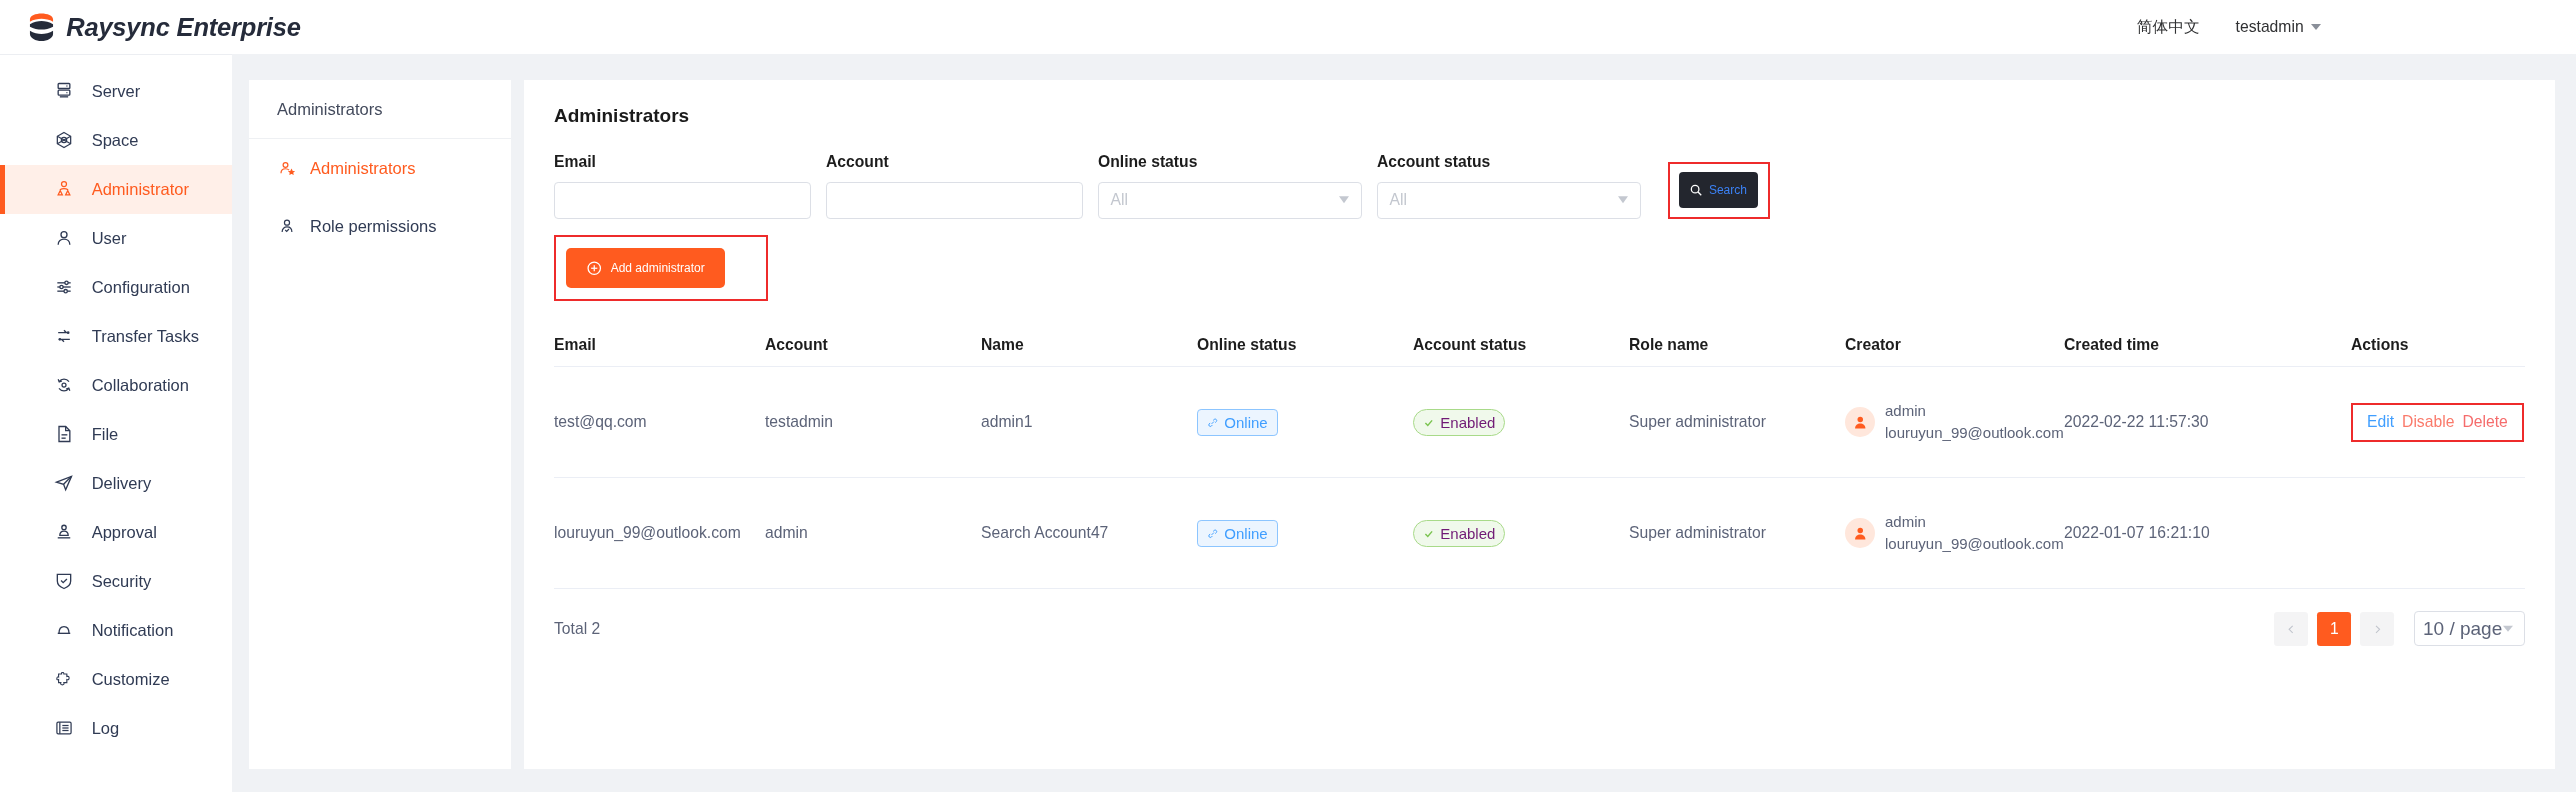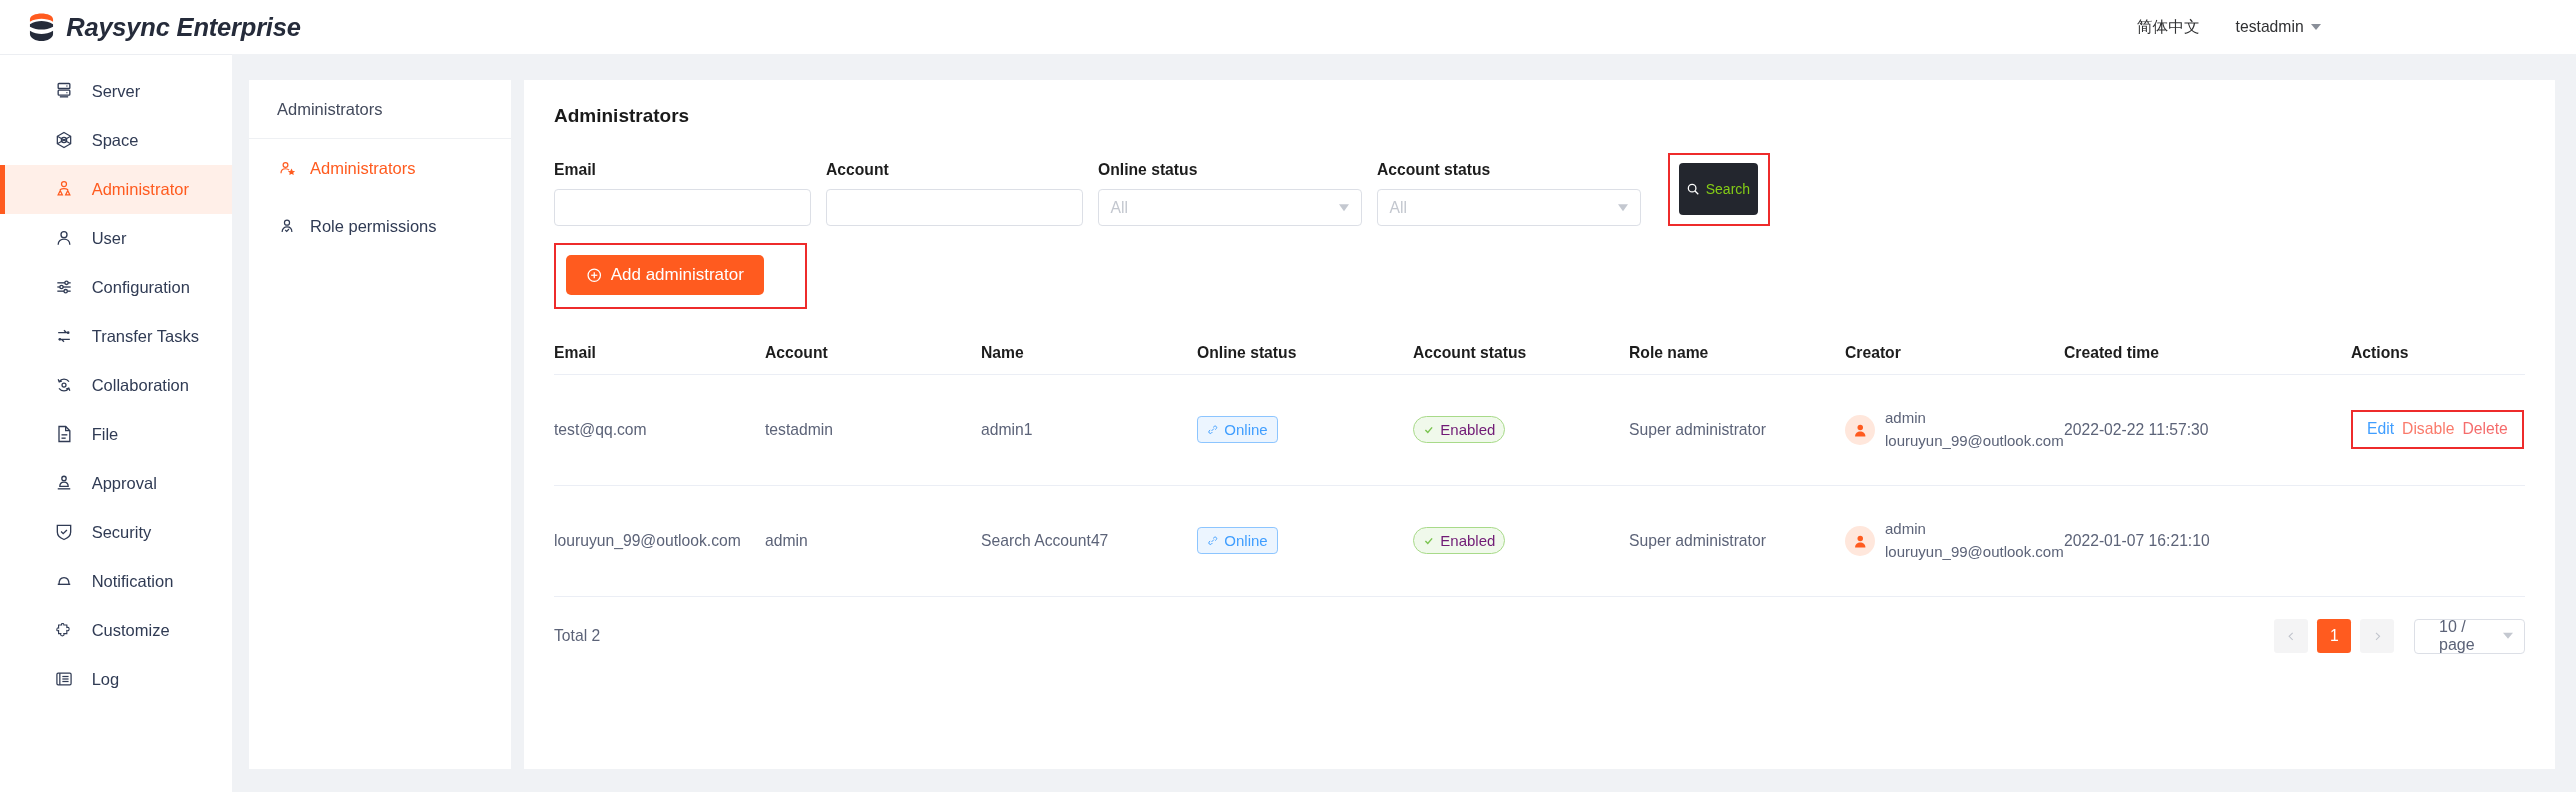--- a/index.html
+++ b/index.html
@@ -151,40 +151,40 @@
     border-right: 5.8px solid transparent;
     border-top: 7.4px solid #c4c8d0;
   }
   .search-wrap {
     position: relative;
     margin-left: 11.5px;
     padding: 8.2px 10.7px 9px 9px;
     border: 2.5px solid #ee2b2b;
   }
   .btn-search {
-    width: 79px; height: 52px;
+    width: 79px; height: 36px;
     background: #23262e;
-    color: #84cc16; border: none; border-radius: 4.1px;
-    font-size: 14px; font-family: "Liberation Sans", sans-serif;
+    color: #3b82f6; border: none; border-radius: 4.1px;
+    font-size: 12px; font-family: "Liberation Sans", sans-serif;
     display: flex; align-items: center; justify-content: center;
     gap: 5.8px; cursor: pointer;
   }
 
   
   .add-wrap {
     display: inline-block;
     margin-top: 16.5px;
     padding: 10.7px 41px 11.5px 10px;
     border: 2.5px solid #ee2b2b;
   }
   .btn-add {
     height: 40px;
     background: #ff5b1f;
     color: #ffffff; border: none; border-radius: 5px;
-    font-size: 17px; font-family: "Liberation Sans", sans-serif;
+    font-size: 12px; font-family: "Liberation Sans", sans-serif;
     padding: 0 20px;
     display: flex; align-items: center; gap: 8.2px;
     cursor: pointer;
   }
 
   
   .table { width: 100%; margin-top: 23px; }
   .thead {
     display: flex; align-items: center;
     height: 43px;
@@ -255,21 +255,21 @@
     width: 34px; height: 34px;
     background: #ff5b1f; color: #ffffff; border-radius: 3.3px;
     display: flex; align-items: center; justify-content: center;
     font-size: 15.7px; cursor: pointer;
   }
   .pg-size {
     position: relative;
     width: 111px; height: 35px;
     border: 0.8px solid #dcdfe6; border-radius: 4.1px;
     display: flex; align-items: center;
-    padding: 0 24px; font-size: 16px; color: #5c6378;
+    padding: 0 8px; font-size: 19px; color: #5c6378;
     margin-left: 10.7px; cursor: pointer;
   }
   .pg-size .chev {
     position: absolute; right: 10.7px; top: 50%;
     transform: translateY(-55%);
     width: 0; height: 0;
     border-left: 5px solid transparent;
     border-right: 5px solid transparent;
     border-top: 6.6px solid #c4c8d0;
   }
@@ -390,20 +390,29 @@
         <svg width="20" height="20" viewBox="0 0 24 24" fill="none" stroke="#303b54" stroke-width="1.6">
           <path d="M6 3 L14 3 L19 8 L19 21 L6 21 Z"></path>
             <path d="M14 3 L14 8 L19 8"></path>
           <line x1="9" y1="13" x2="16" y2="13"></line>
             <line x1="9" y1="17" x2="14" y2="17"></line>
         </svg>
       </span>
       <span>File</span>
     </div>
 
+    <div class="nav-item">
+      <span class="nav-icon">
+        <svg width="20" height="20" viewBox="0 0 24 24" fill="none" stroke="#303b54" stroke-width="1.6">
+          <path d="M3 11 L21 4 L14 20 L11.5 13.5 Z"></path>
+            <line x1="11.5" y1="13.5" x2="21" y2="4"></line>
+        </svg>
+      </span>
+      <span>Delivery</span>
+    </div>
 
     <div class="nav-item">
       <span class="nav-icon">
         <svg width="20" height="20" viewBox="0 0 24 24" fill="none" stroke="#303b54" stroke-width="1.6">
           <circle cx="12" cy="6.5" r="2.6"></circle>
             <path d="M7 16 Q7 11 12 11 Q17 11 17 16 Z"></path>
           <line x1="4.5" y1="19" x2="19.5" y2="19"></line>
         </svg>
       </span>
       <span>Approval</span>

